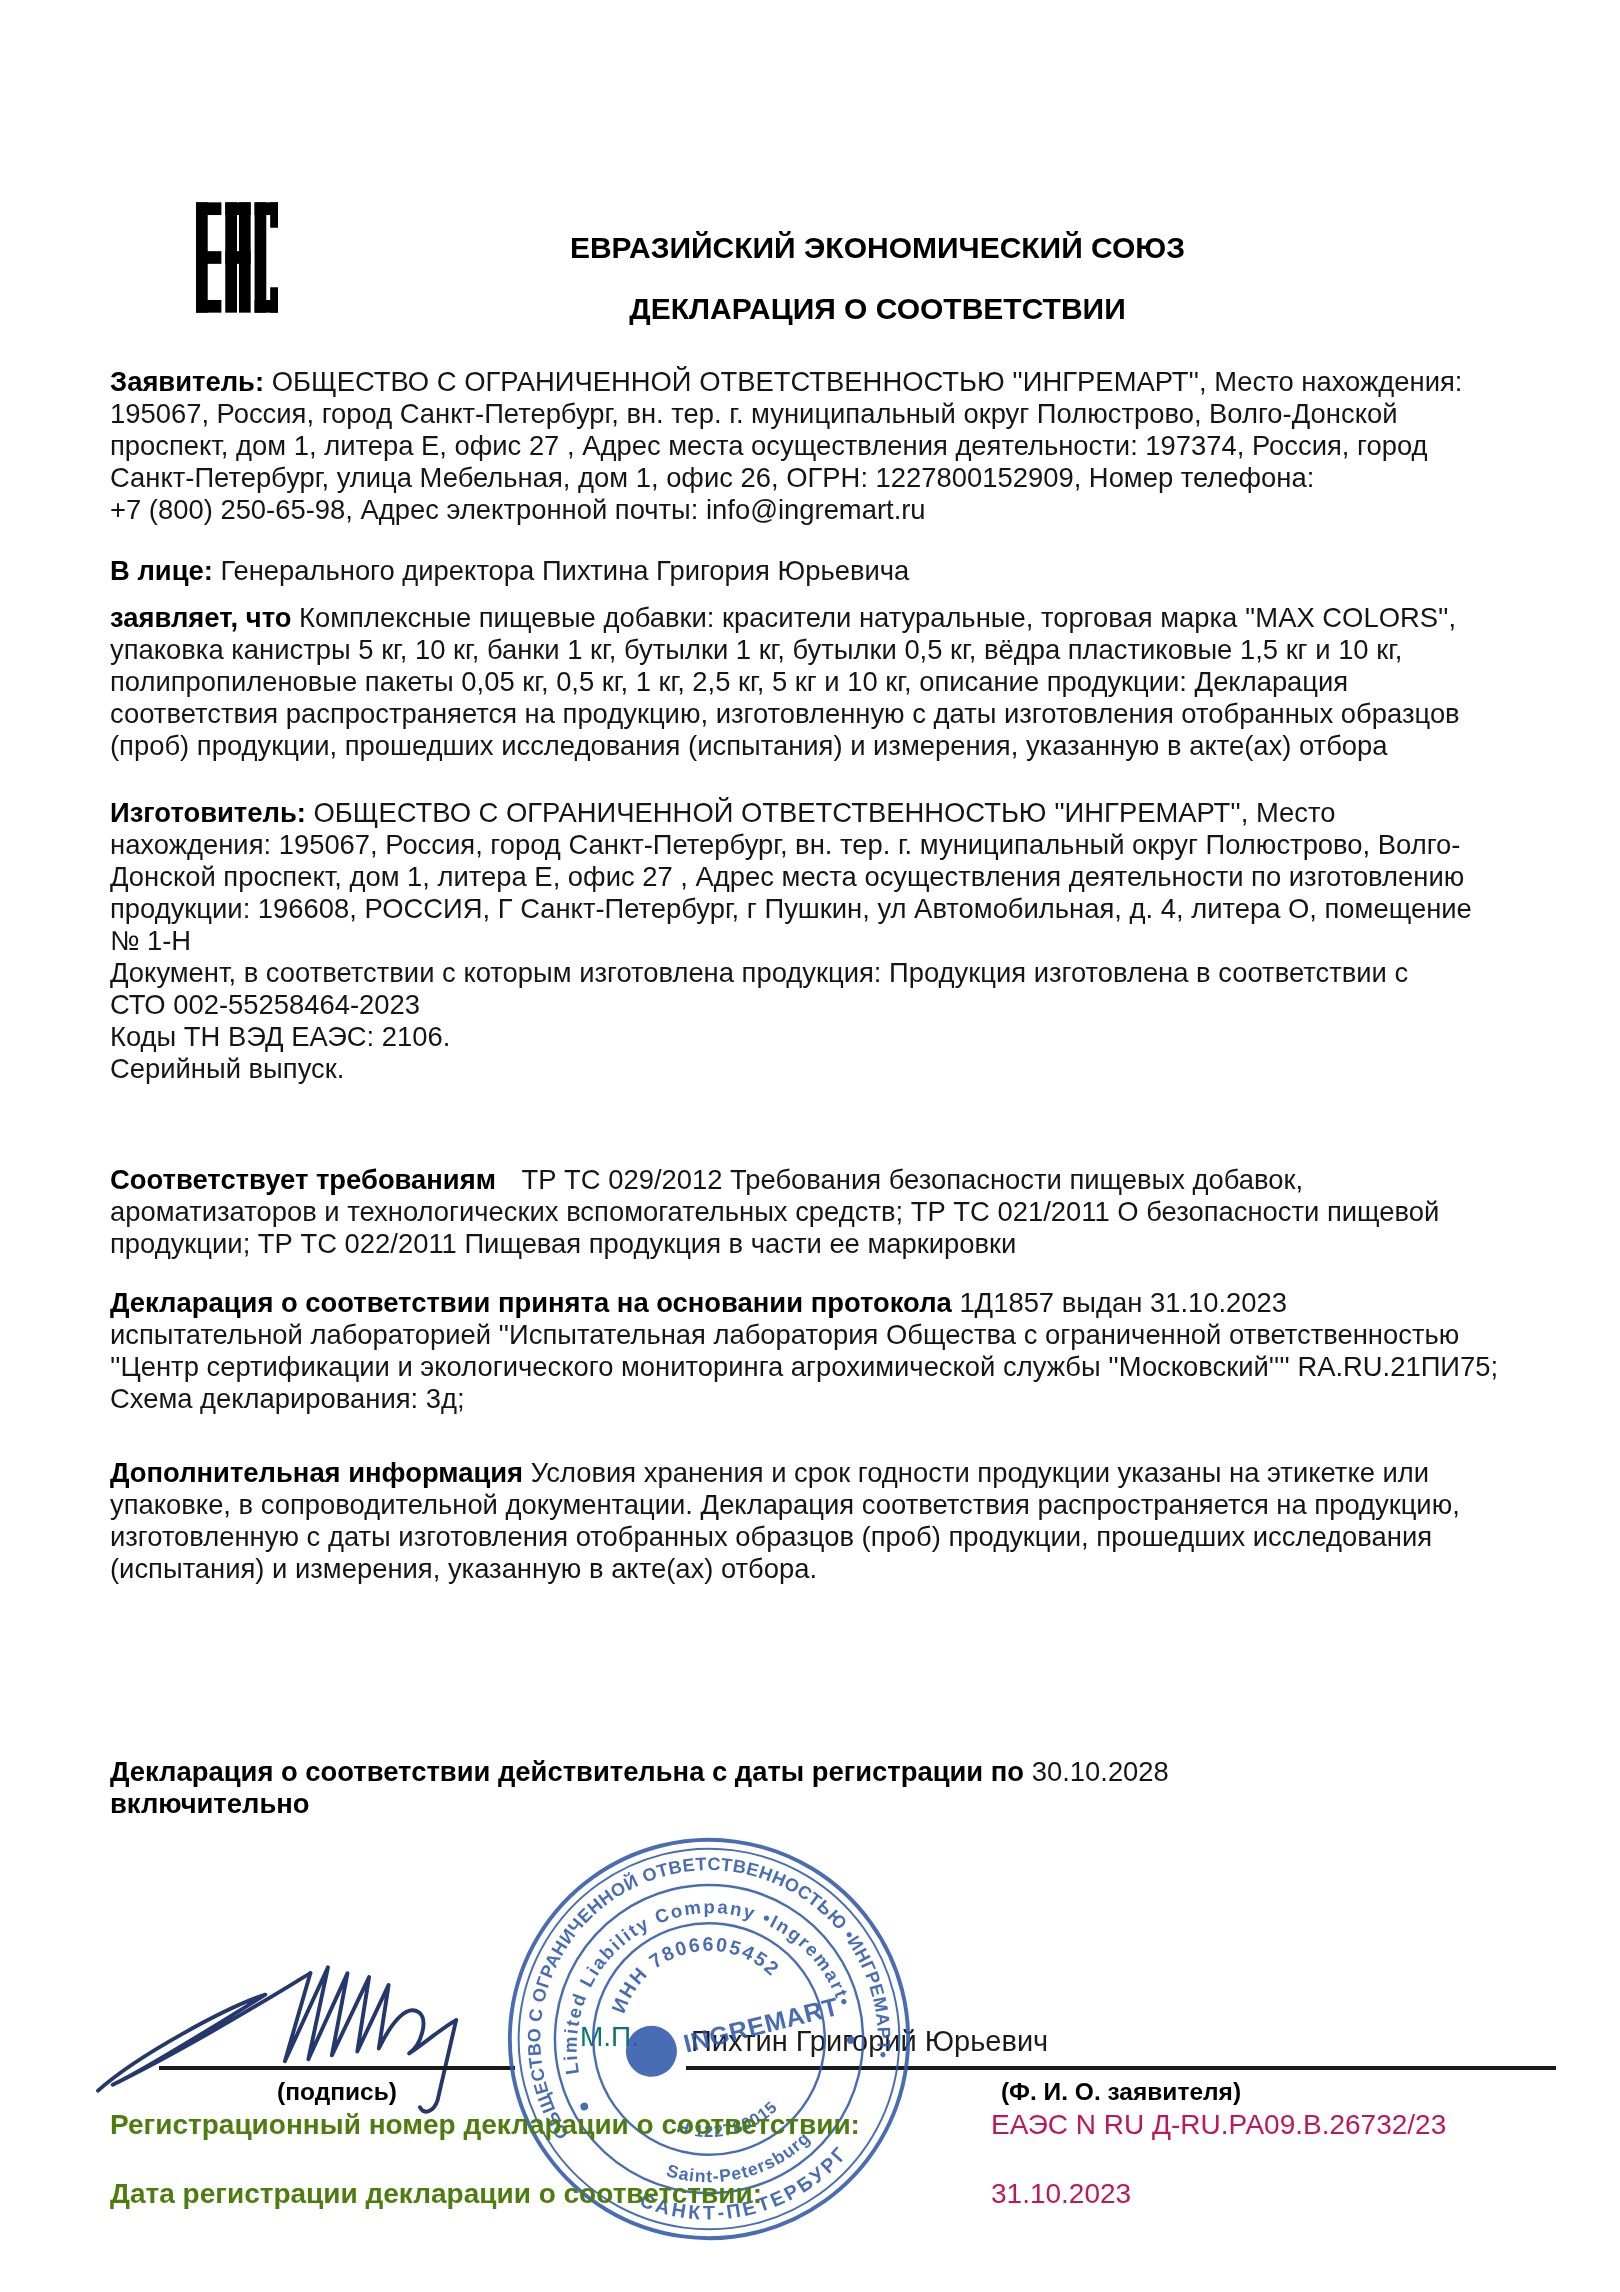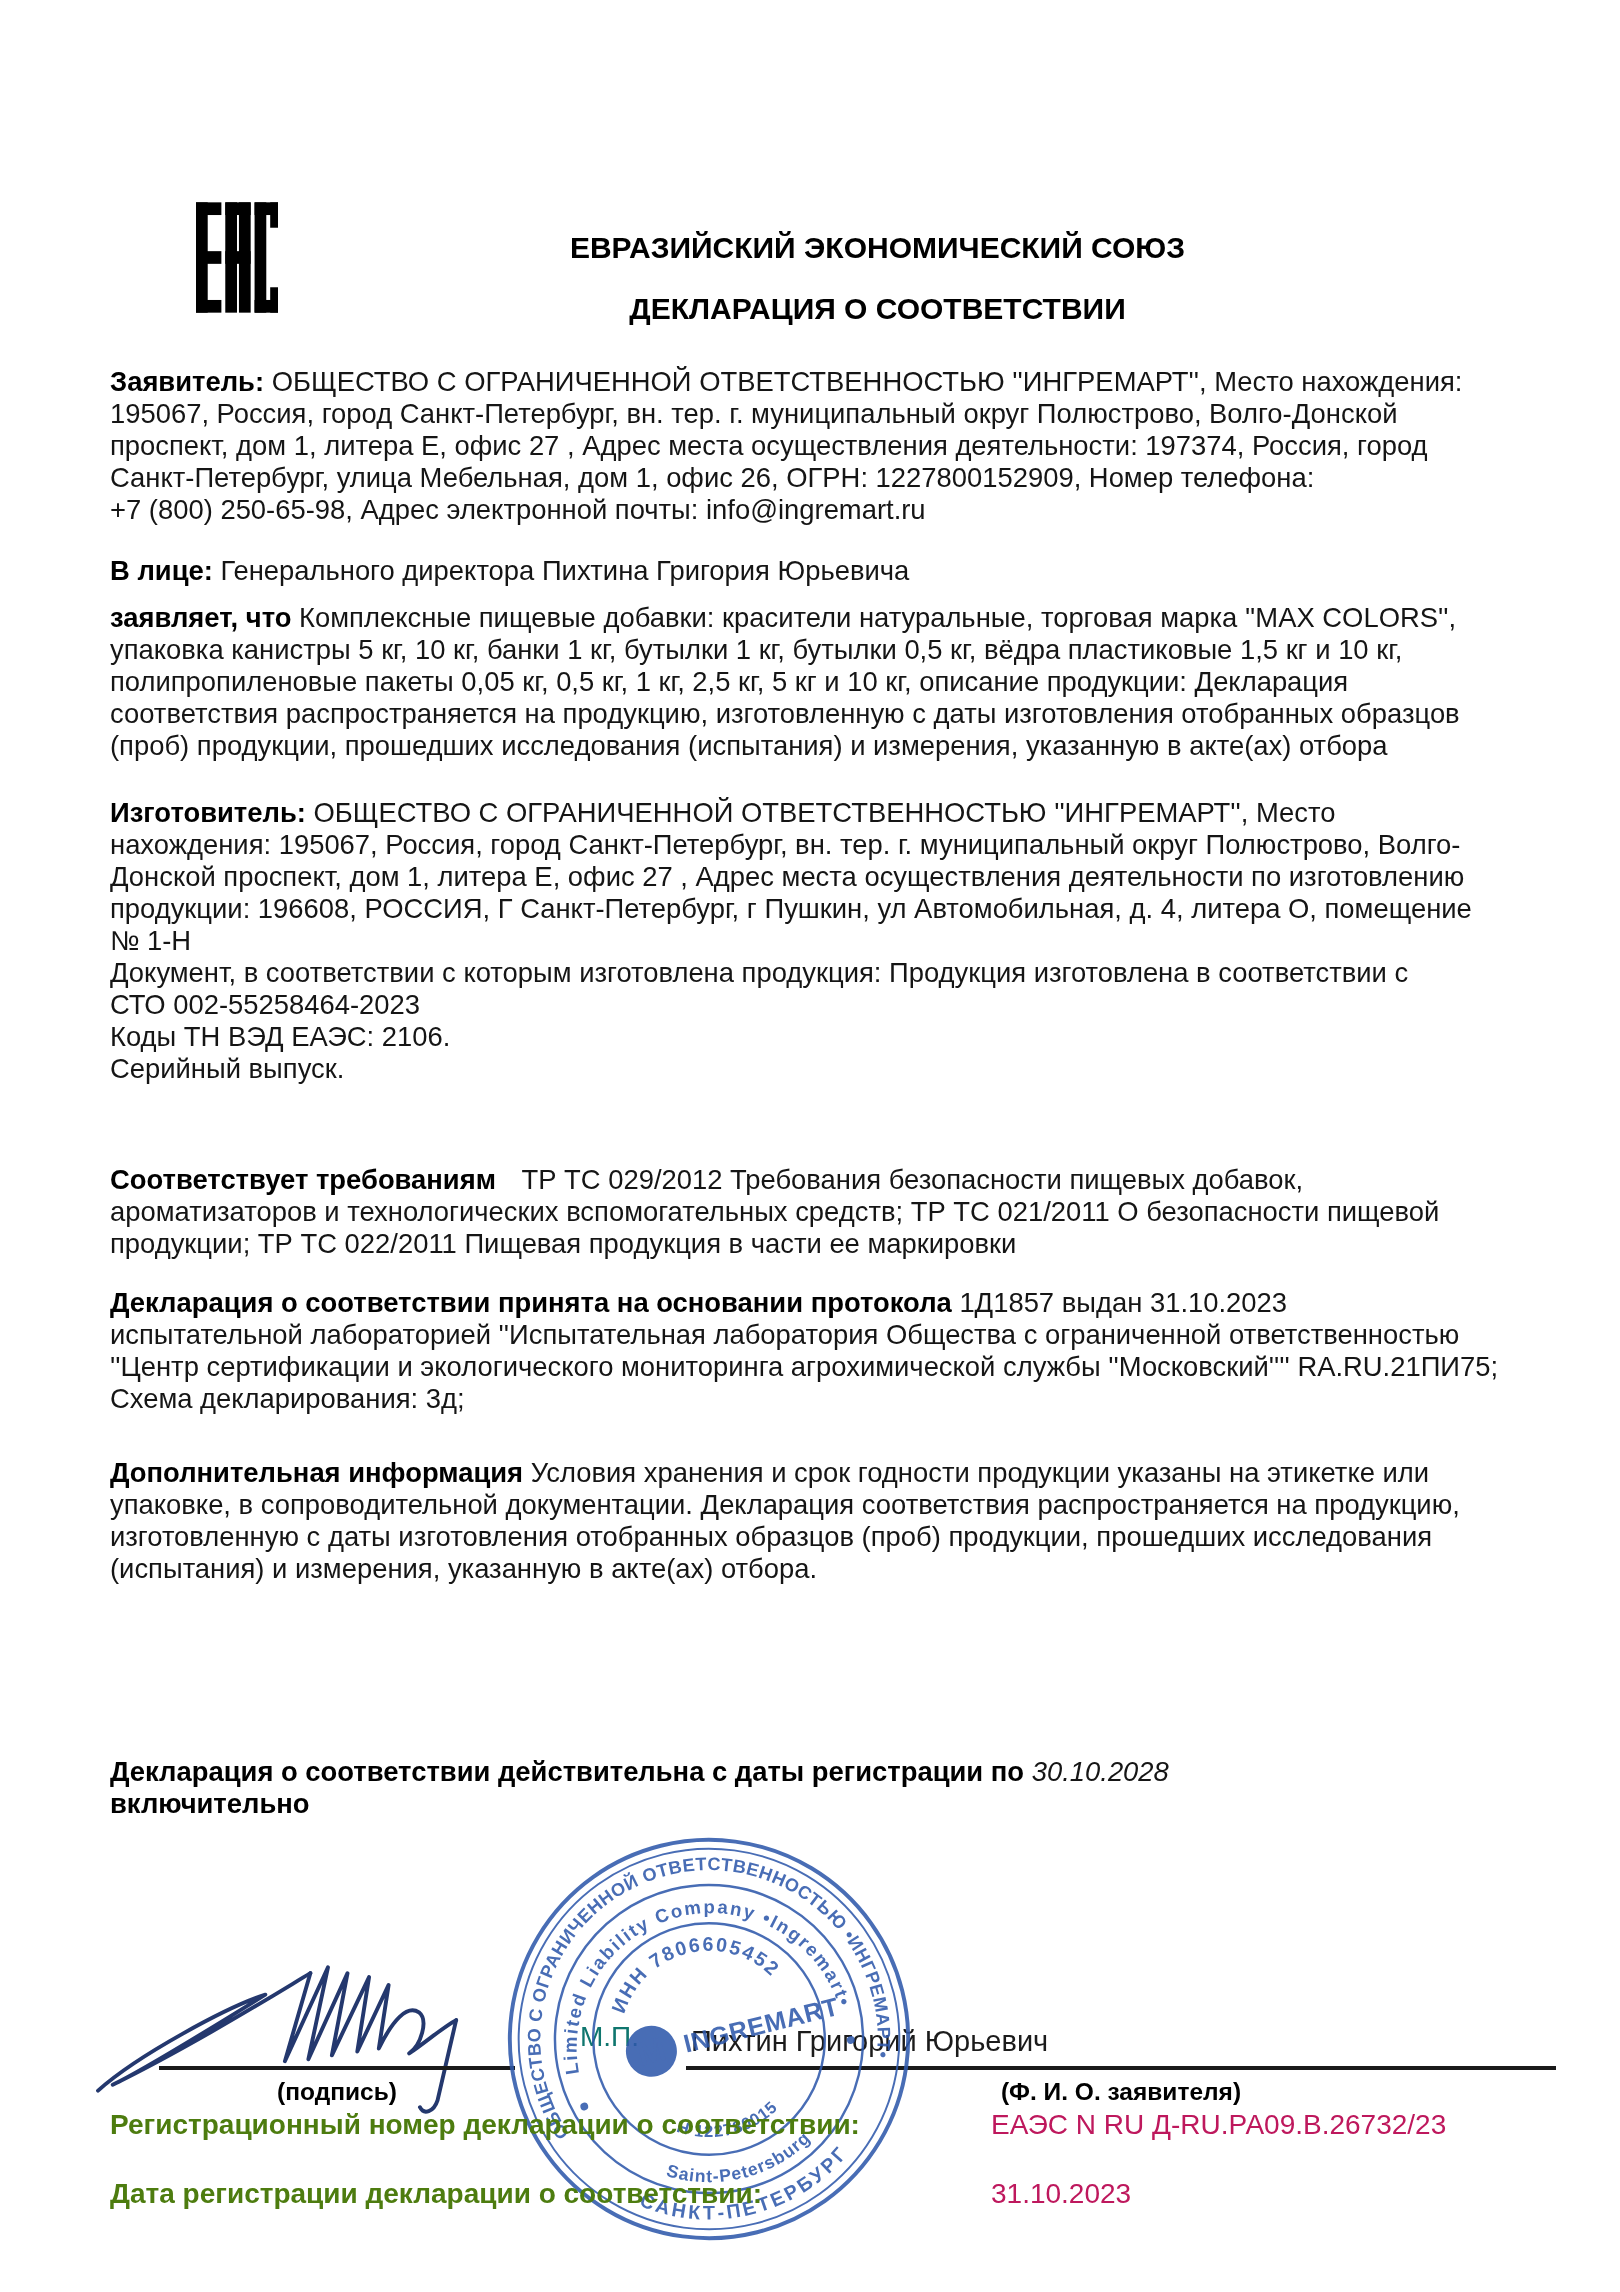--- a/index.html
+++ b/index.html
@@ -5,21 +5,21 @@
   html,body{margin:0;padding:0;background:#888;}
   .page{position:relative;width:1620px;height:2293px;background:#ffffff;
         font-family:"Liberation Sans",sans-serif;color:#141414;overflow:hidden;margin:0 auto;}
   .para{position:absolute;left:110px;width:1439px;font-size:27.4px;line-height:32px;
         white-space:pre-line;color:#151515;}
   .para .lbl{font-weight:bold;color:#000;}
   .para .lbl.gap{margin-right:25.5px;}
   .title{position:absolute;left:304px;width:1147px;text-align:center;
          font-weight:bold;font-size:30px;color:#000;}
   .logo{position:absolute;left:196px;top:202px;}
-  .regular{font-weight:normal;font-style:italic;}
+  .regular{font-weight:normal;}
   .sigline{position:absolute;height:3.9px;background:#1a1a1a;}
   .caption{position:absolute;font-size:24.5px;font-weight:bold;text-align:center;color:#000;}
   .mp{position:absolute;left:580px;top:2021px;font-size:28px;color:#0f766e;}
   .fio{position:absolute;left:691px;top:2025px;font-size:29px;color:#1b1b1b;}
   .frow{position:absolute;left:110px;width:1470px;font-size:28px;}
   .frow .flabel{font-weight:bold;color:#4d7c0f;}
   .frow .fvalue{position:absolute;left:881px;top:0;font-weight:normal;color:#be185d;}
   .stamp{position:absolute;left:502px;top:1832px;opacity:.87;pointer-events:none;}
   .stamp text{fill:#2e58ab;}
   .signature{position:absolute;left:83px;top:1936px;pointer-events:none;}

